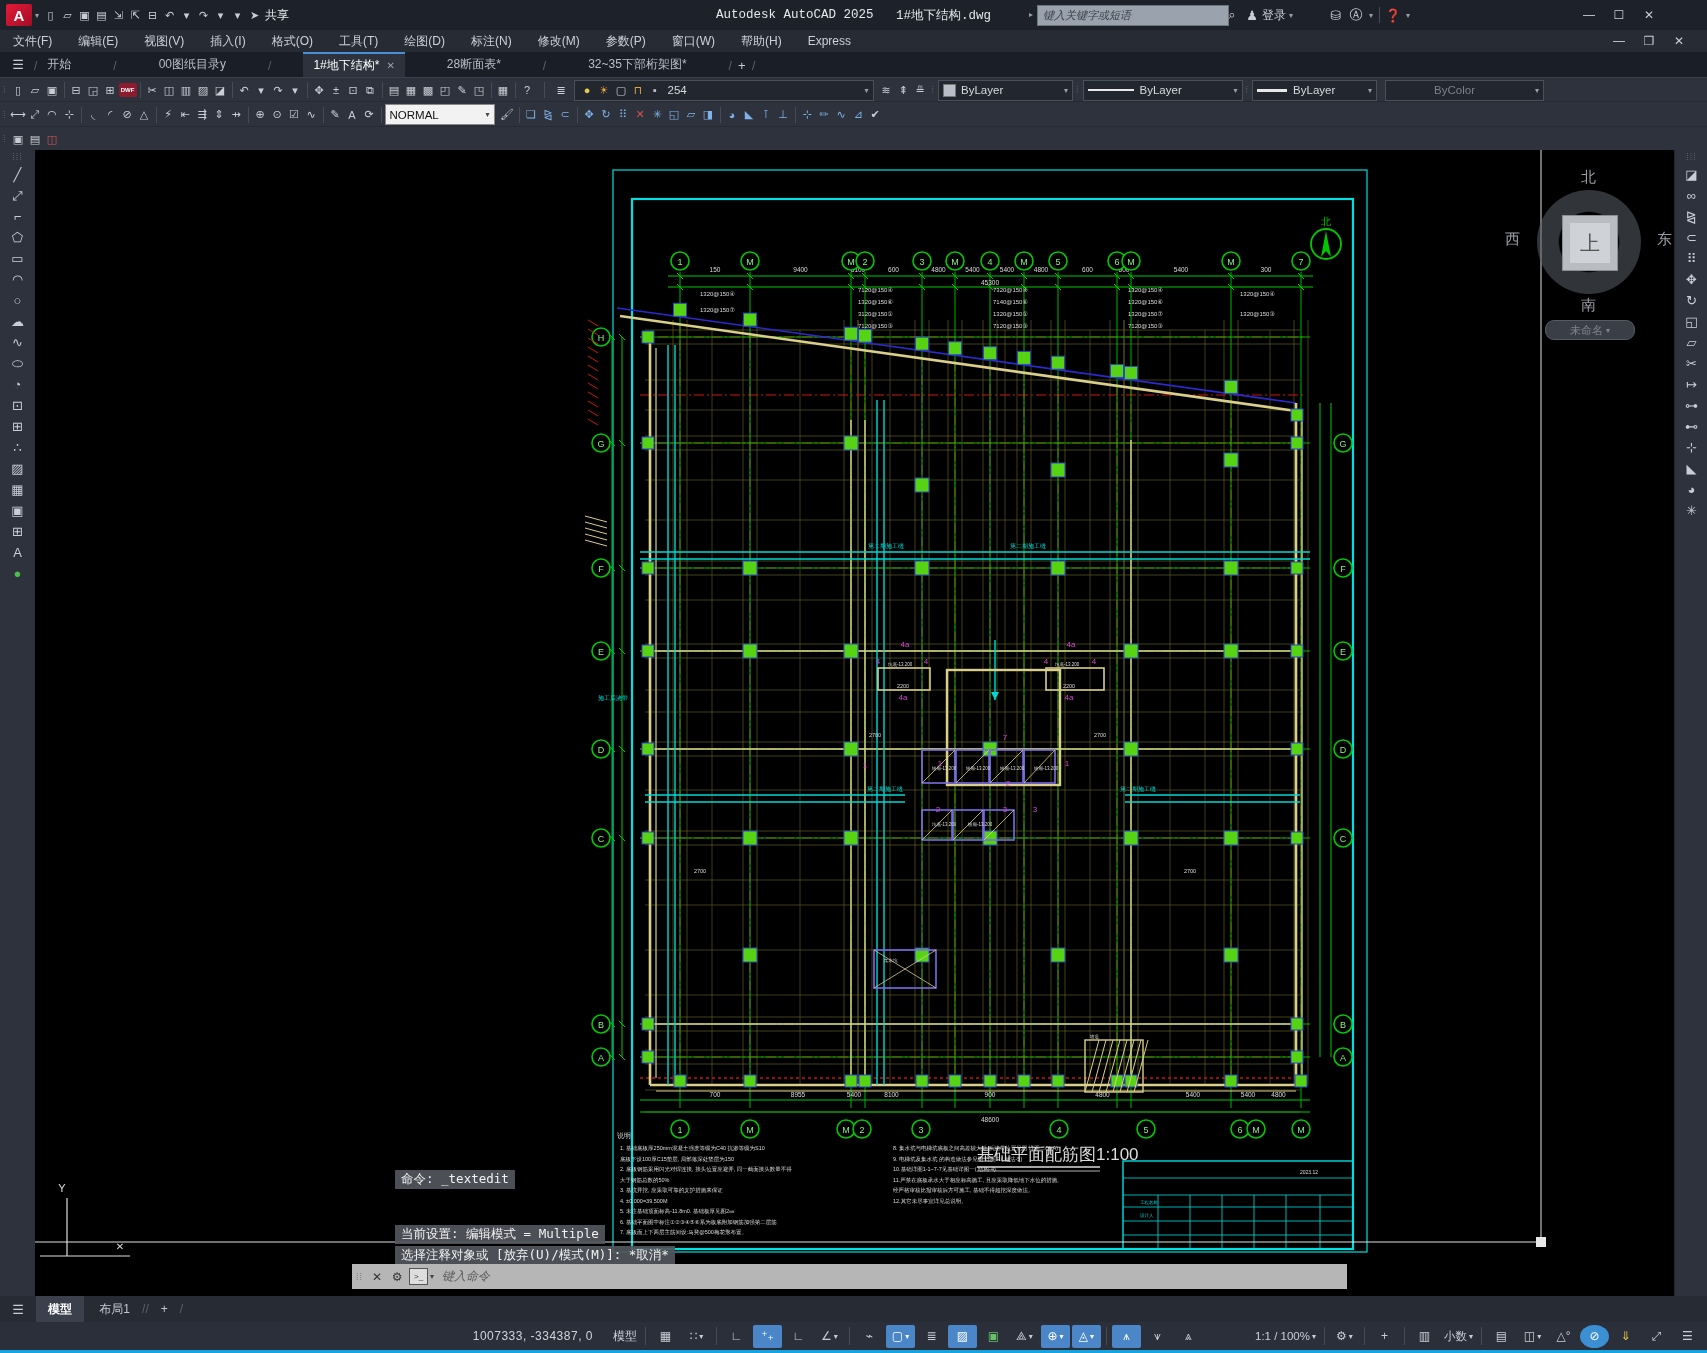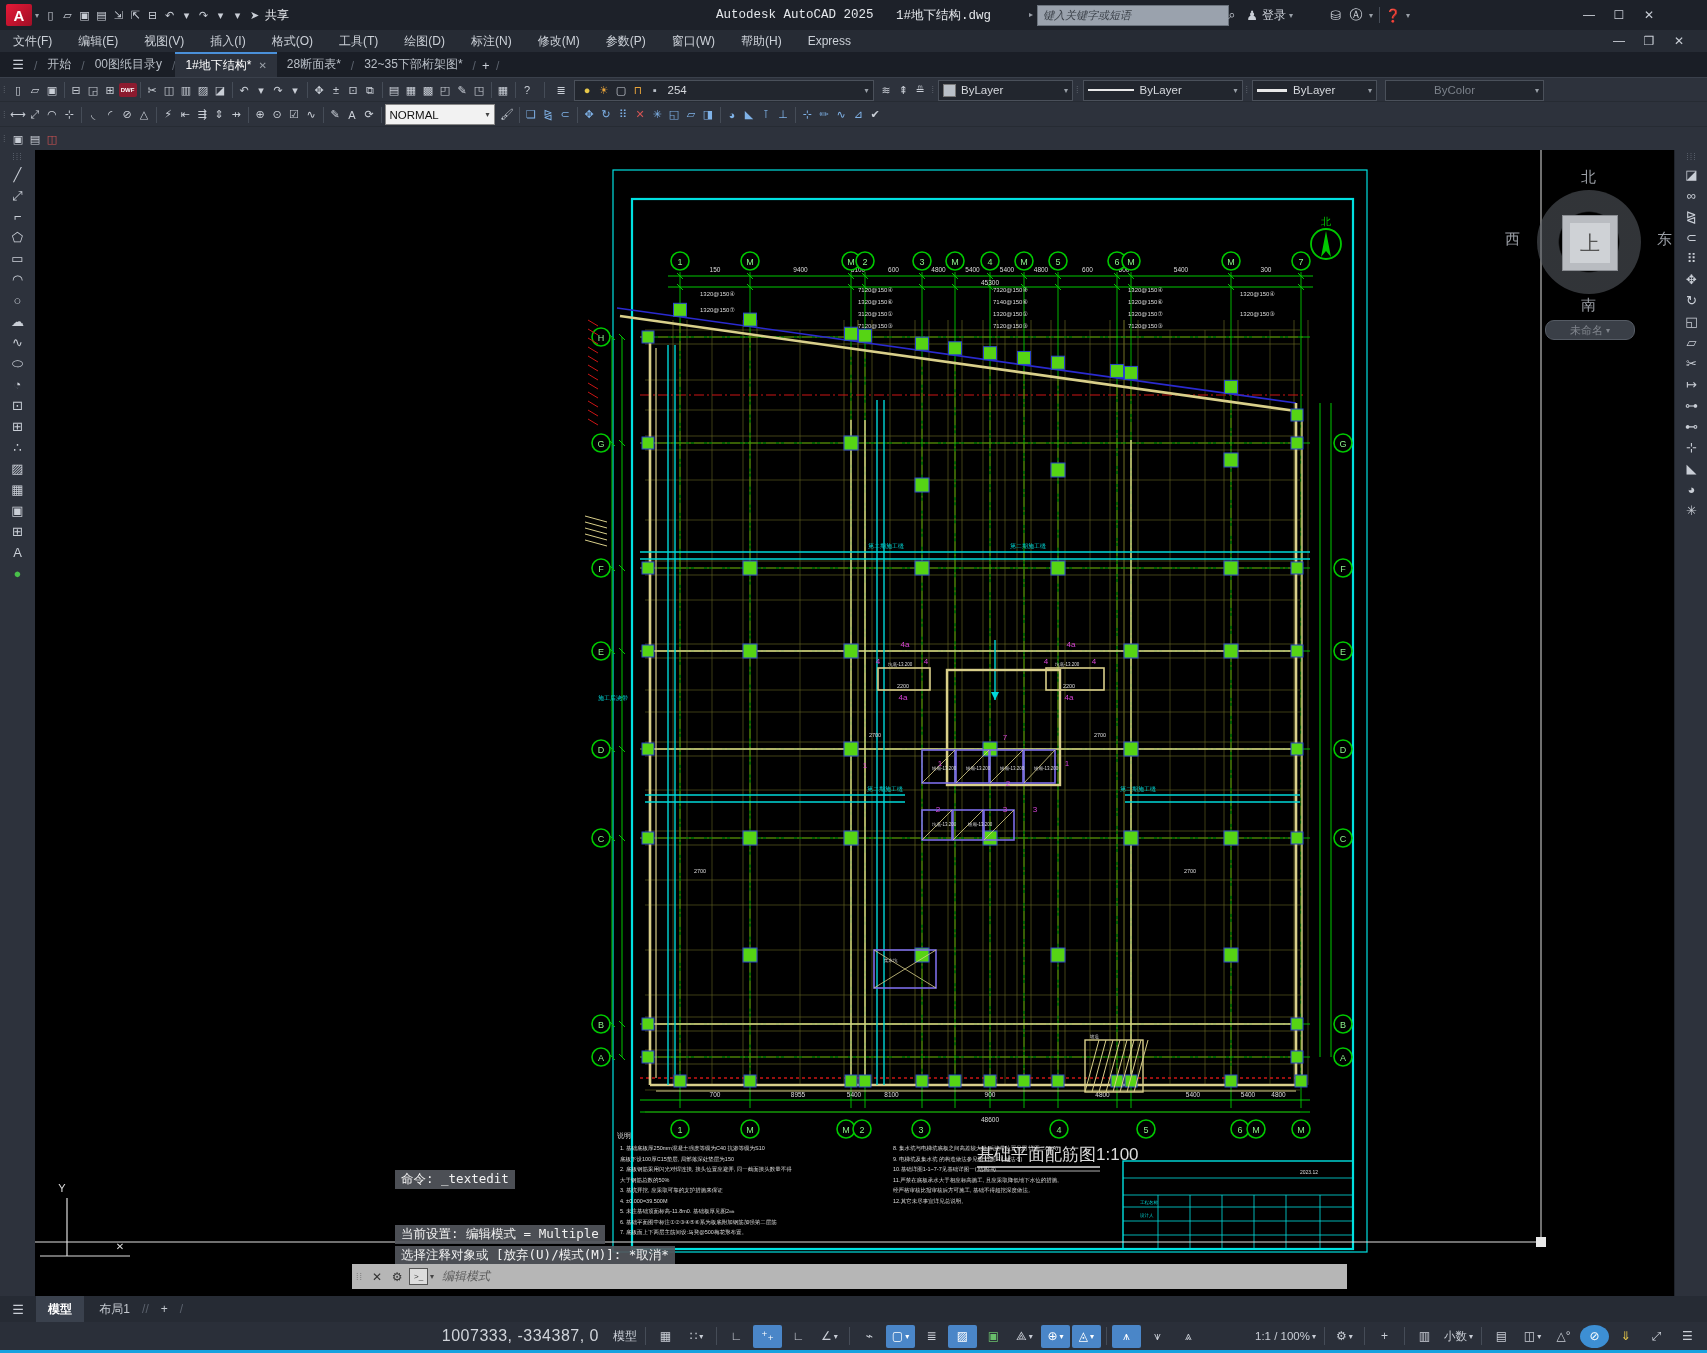--- a/index.html
+++ b/index.html
@@ -60,21 +60,21 @@
   #cmdbar .ph{font-style:italic;color:#5c5c5c;margin-left:8px;font-size:12px;}
   
   #modeltabs{left:0;top:1296px;width:1707px;height:26px;background:#262b34;display:flex;align-items:center;}
   .mtab{padding:0 12px;height:26px;display:flex;align-items:center;color:#c3c8cf;font-size:12px;}
   .mtab.active{background:#3a414d;color:#fff;font-weight:bold;}
   .mslash{color:#5b626d;}
   #statusbar{left:0;top:1322px;width:1707px;height:31px;background:#2a2f39;border-bottom:3px solid #17a2e0;display:flex;align-items:center;justify-content:flex-end;padding-right:4px;box-sizing:border-box;}
   .sitem{height:23px;min-width:23px;display:flex;align-items:center;justify-content:center;color:#c9ced6;font-size:12px;margin:0 1px;padding:0 3px;border-radius:2px;}
   .sitem.active{background:#4a86c8;color:#fff;}
   .sitem .dn{font-size:8px;margin-left:2px;color:inherit;}
-  #coords{color:#d0d4da;font-size:16px;margin-right:10px;letter-spacing:.5px;}
+  #coords{color:#d0d4da;font-size:12px;margin-right:16px;letter-spacing:.5px;}
   .ssep{width:1px;height:18px;background:#454c57;margin:0 4px;}
   text{font-family:"Liberation Sans","DejaVu Sans",sans-serif;}
 </style>
 </head>
 <body>
 
 <div class="abs" id="titlebar">
   <div class="alogo">A</div>
   <span class="caret">▾</span>
   <span id="qat" style="display:flex;align-items:center;">
@@ -138,21 +138,21 @@
   <div class="tb-right" style="left:1604px;height:22px;">
     <span class="winbtn" style="height:22px">—</span>
     <span class="winbtn" style="height:22px">❐</span>
     <span class="winbtn" style="height:22px">✕</span>
   </div>
 </div>
 
 <div class="abs" id="filetabs">
   <span class="ticon" style="margin:0 6px 3px 8px">☰</span>
   <span class="mslash" style="margin-bottom:4px">/</span>
-  <span id="ftabs" style="display:flex;align-items:flex-end;">
+  <span id="ftabs" style="display:flex;align-items:flex-end;gap:32px;">
       <span class="ftab">
         <span>开始</span>
       </span>
       <span class="mslash" style="margin-bottom: 4px;">/</span>
       <span class="ftab">
         <span>00图纸目录y</span>
       </span>
       <span class="mslash" style="margin-bottom: 4px;">/</span>
       <span class="ftab active">
         <span>1#地下结构*</span>
@@ -921,21 +921,21 @@
 <div class="cmdrow" style="top:1170px">命令: _textedit</div>
 <div class="cmdrow" style="top:1225px">当前设置: 编辑模式 = Multiple</div>
 <div class="cmdrow" style="top:1246px">选择注释对象或 [放弃(U)/模式(M)]: *取消*</div>
 
 <div id="cmdbar">
   <span class="g">⁞⁞</span>
   <span class="ic">✕</span>
   <span class="ic">⚙</span>
   <span class="prompt">&gt;_</span>
   <span style="font-size:8px;color:#444">▾</span>
-  <span class="ph">编辑模式</span>
+  <span class="ph">键入命令</span>
 </div>
 
 <div class="abs" id="modeltabs">
   <span class="ticon" style="margin:0 8px">☰</span>
   <span id="mtabs" style="display:flex;align-items:center;">
       <span class="mtab active">模型</span>
       <span class="mslash" style="visibility: hidden;">/</span>
       <span class="mtab">布局1</span>
       <span class="mslash">/</span>
     </span>

